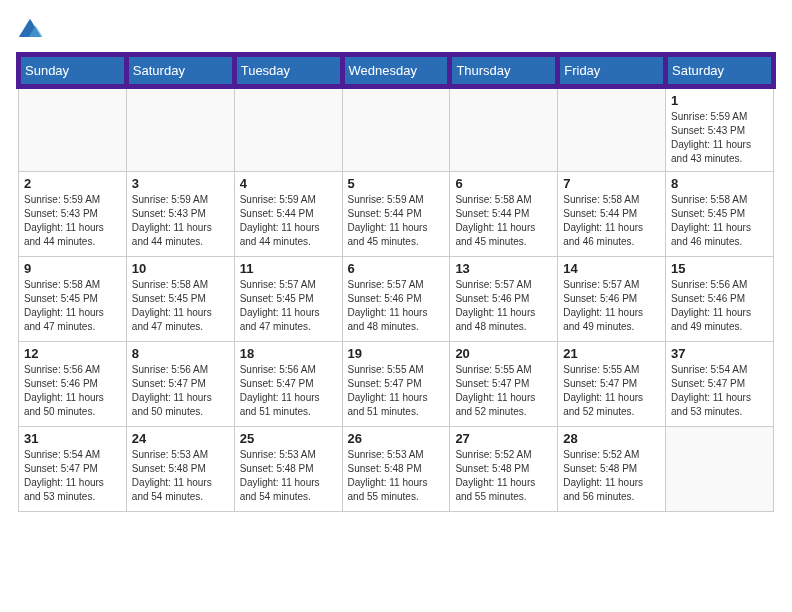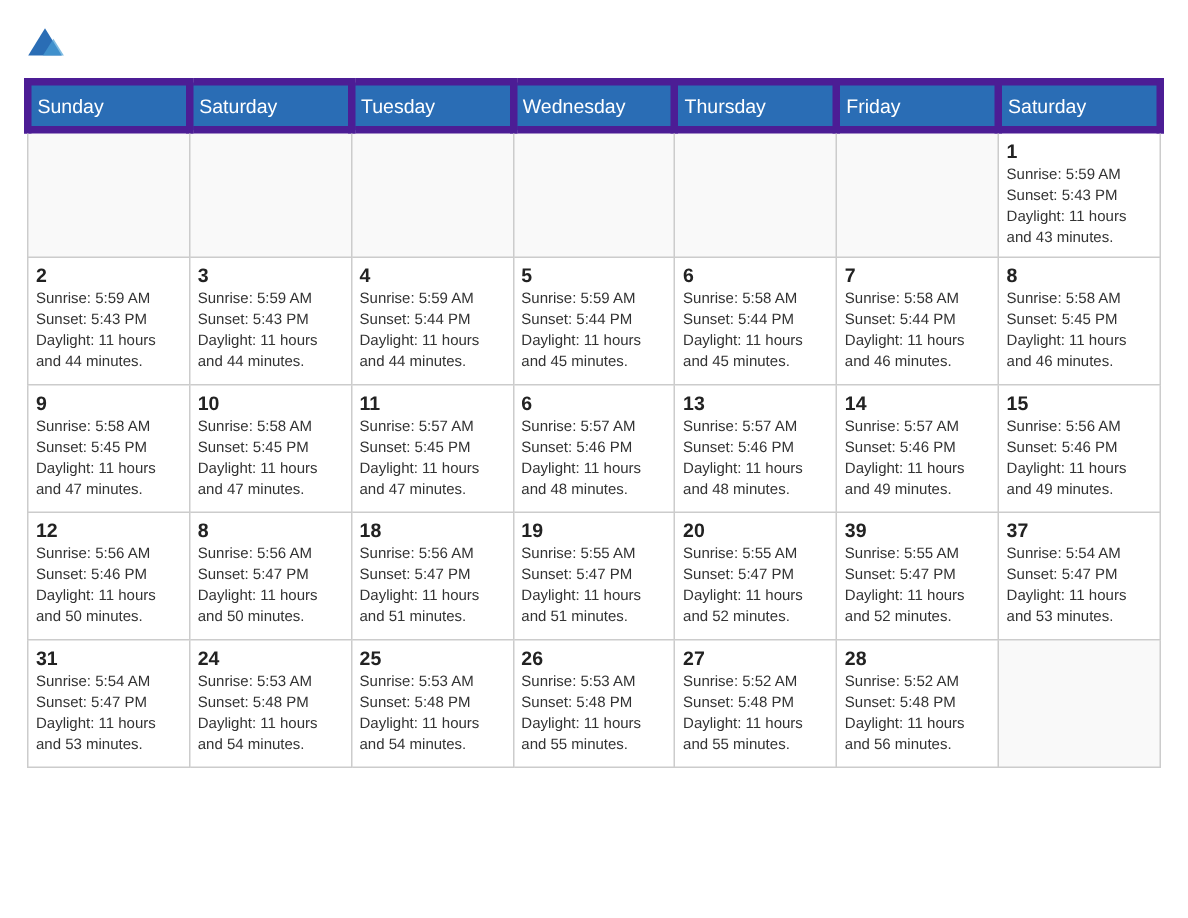--- a/index.html
+++ b/index.html
@@ -267,21 +267,21 @@
 and 51 minutes.</div>
         </td>
         <td>
           <div class="day-number">20</div>
           <div class="day-info" style="white-space: pre-line;">Sunrise: 5:55 AM
 Sunset: 5:47 PM
 Daylight: 11 hours
 and 52 minutes.</div>
         </td>
         <td>
-          <div class="day-number">39</div>
+          <div class="day-number">21</div>
           <div class="day-info" style="white-space: pre-line;">Sunrise: 5:55 AM
 Sunset: 5:47 PM
 Daylight: 11 hours
 and 52 minutes.</div>
         </td>
         <td>
           <div class="day-number">37</div>
           <div class="day-info" style="white-space: pre-line;">Sunrise: 5:54 AM
 Sunset: 5:47 PM
 Daylight: 11 hours

